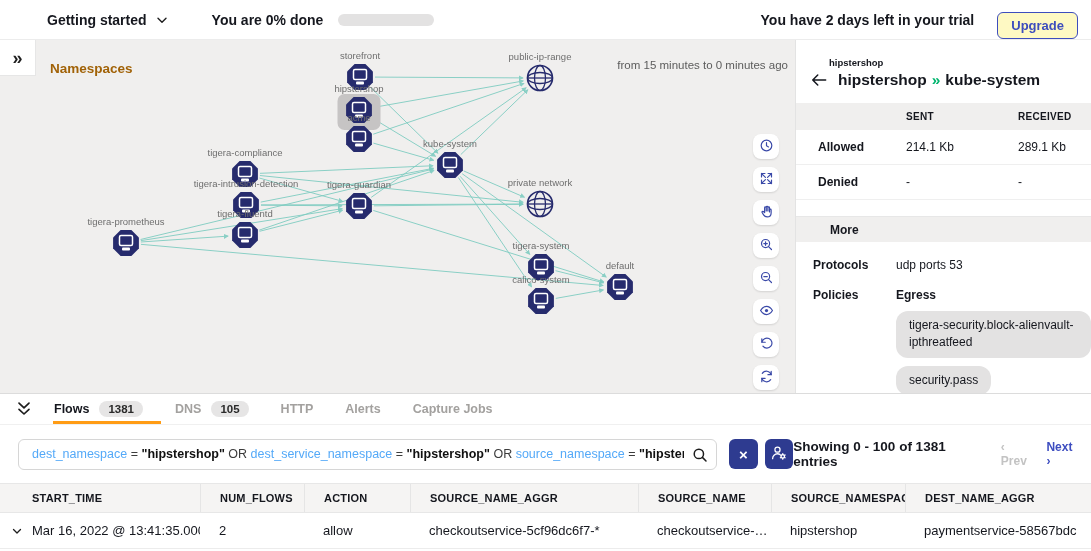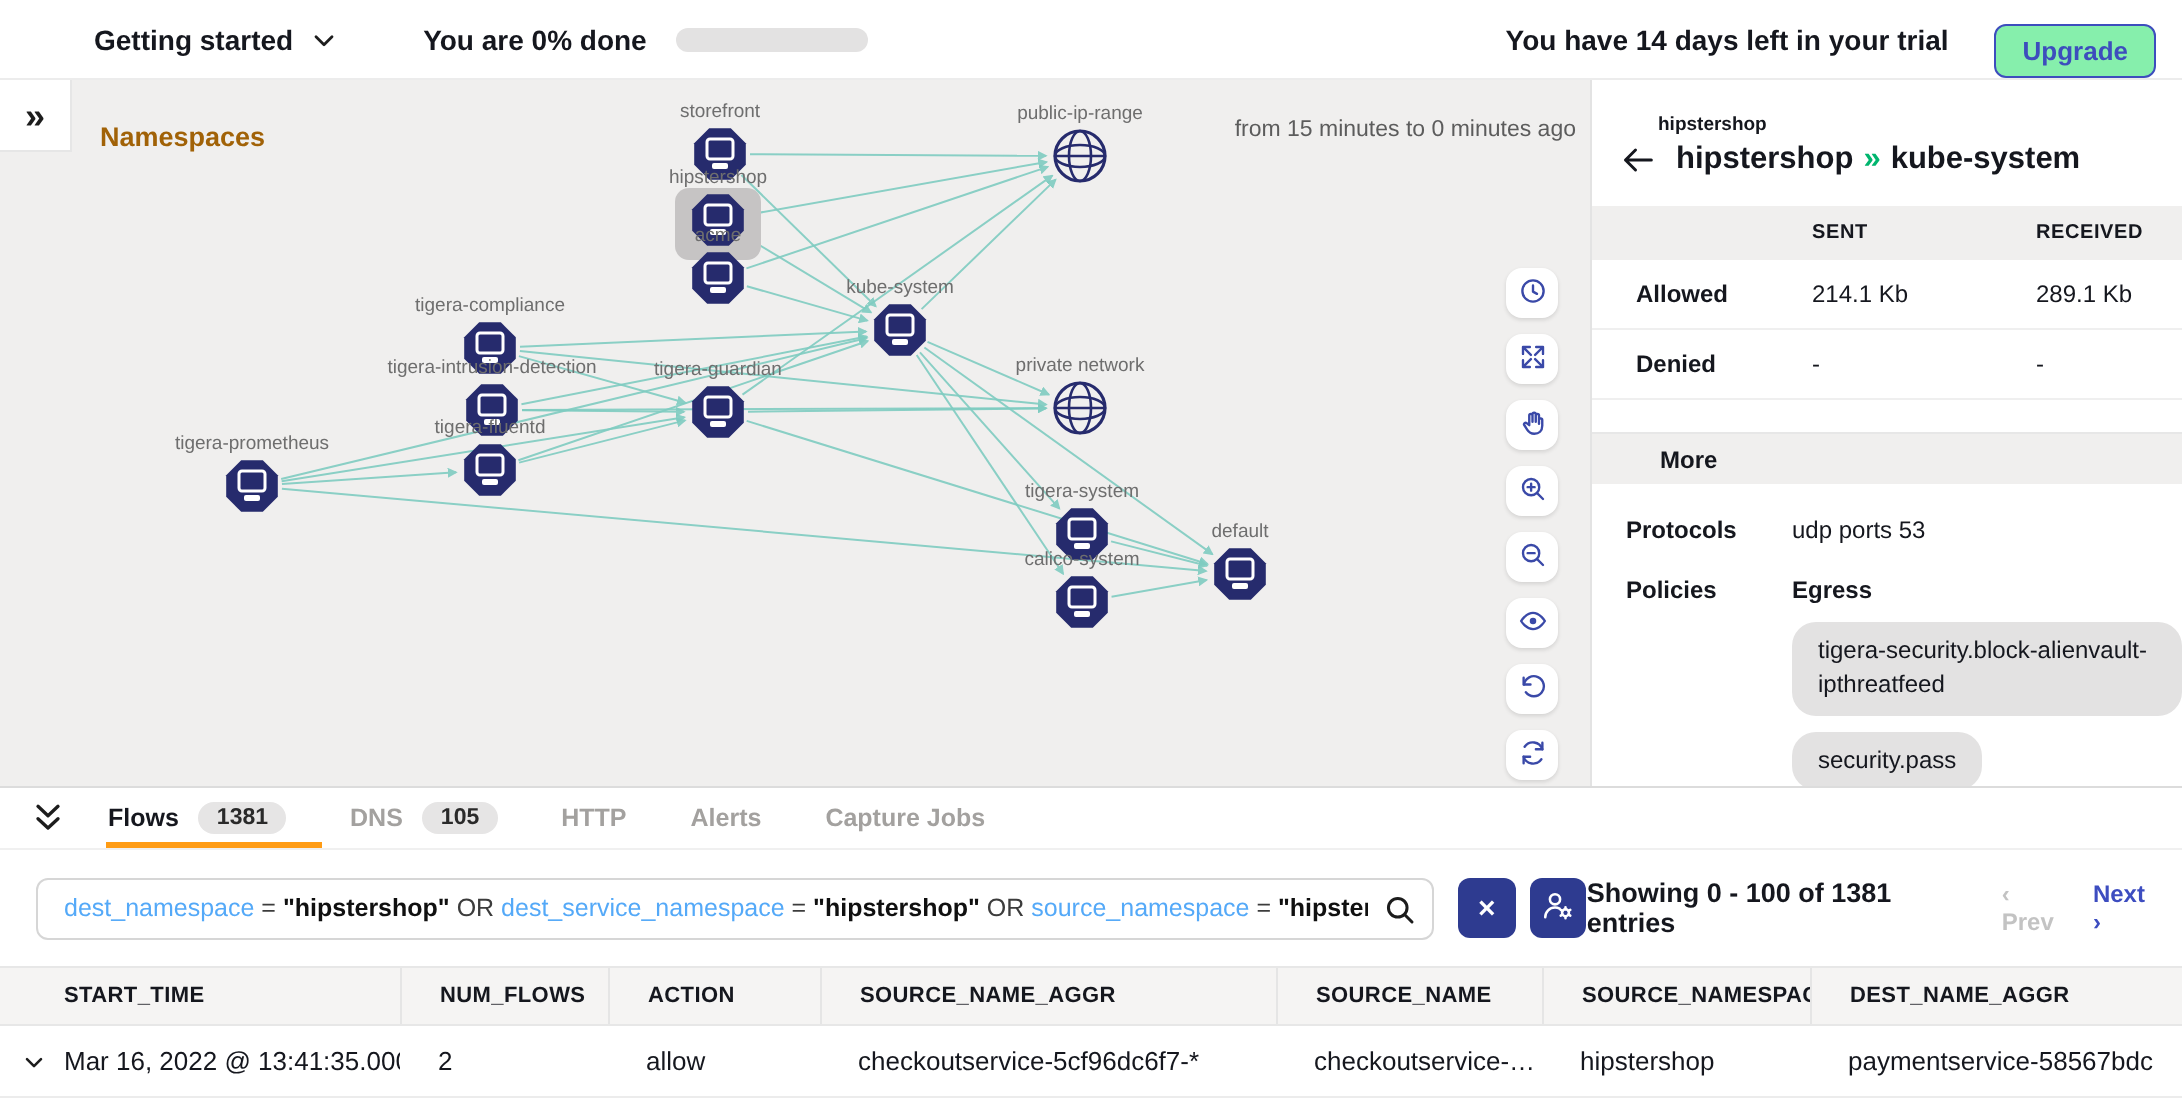--- a/index.html
+++ b/index.html
@@ -12,21 +12,21 @@
     display:flex; align-items:center; padding:0 13px 0 47px; background:#fff;
     border-bottom:1px solid #ececec; }
   .gs-label { font-size:14px; font-weight:700; }
   .gs-chevron { width:16px; height:16px; margin-left:7px; cursor:pointer; }
   .gs-chevron svg { width:16px; height:16px; stroke:#1d1d1d; stroke-width:2.1; fill:none;
     stroke-linecap:round; stroke-linejoin:round; }
   .progress-label { font-size:14px; font-weight:700; margin-left:42px; }
   .progress-bar { width:96px; height:12px; border-radius:6px; background:#e3e2e2; margin-left:15px; }
   .trial-text { margin-left:auto; font-size:14px; font-weight:700; }
   .upgrade-btn { margin-left:23px; padding:5px 13px; border:1.5px solid #3d4dbd; border-radius:6px;
-    background:#86efac; color:#3d4dbd; font-size:13px; font-weight:700; cursor:pointer;
+    background:#fef9c3; color:#3d4dbd; font-size:13px; font-weight:700; cursor:pointer;
     font-family:"Liberation Sans", sans-serif;margin-top:12px; }
 
   
   .main { position:absolute; top:40px; left:0; width:1091px; height:353px; display:flex; }
   .graph-panel { position:relative; width:795px; height:353px; background:#f0efee; overflow:hidden; }
   .collapse-box { position:absolute; top:0; left:0; width:36px; height:36px; background:#fff;
     border-right:1px solid #e6e6e6; border-bottom:1px solid #e6e6e6; display:flex;
     align-items:center; justify-content:center; cursor:pointer; }
   .collapse-box span { font-size:18px; font-weight:700; color:#1d1d1d; line-height:1; }
   .graph-title { position:absolute; top:21px; left:50px; font-size:13.5px; font-weight:700; color:#a16207; }
@@ -129,21 +129,21 @@
 
   <header class="topbar">
     <span class="gs-label">Getting started</span>
     <span class="gs-chevron">
       <svg viewBox="0 0 24 24">
           <path d="M6 9.5l6 6 6-6"></path>
         </svg>
     </span>
     <span class="progress-label">You are 0% done</span>
     <span class="progress-bar"></span>
-    <span class="trial-text">You have 14 days left in your trial</span>
+    <span class="trial-text">You have 2 days left in your trial</span>
     <button class="upgrade-btn">Upgrade</button>
   </header>
 
   <div class="main">
     <div class="graph-panel">
       <svg id="graph-svg" viewBox="0 0 795 353">
           <defs>
             <marker id="arr" viewBox="0 0 6 6" refX="5" refY="3" markerWidth="5" markerHeight="5" orient="auto">
               <path d="M0 0 L6 3 L0 6 z" fill="#7fccc1"></path>
             </marker>

